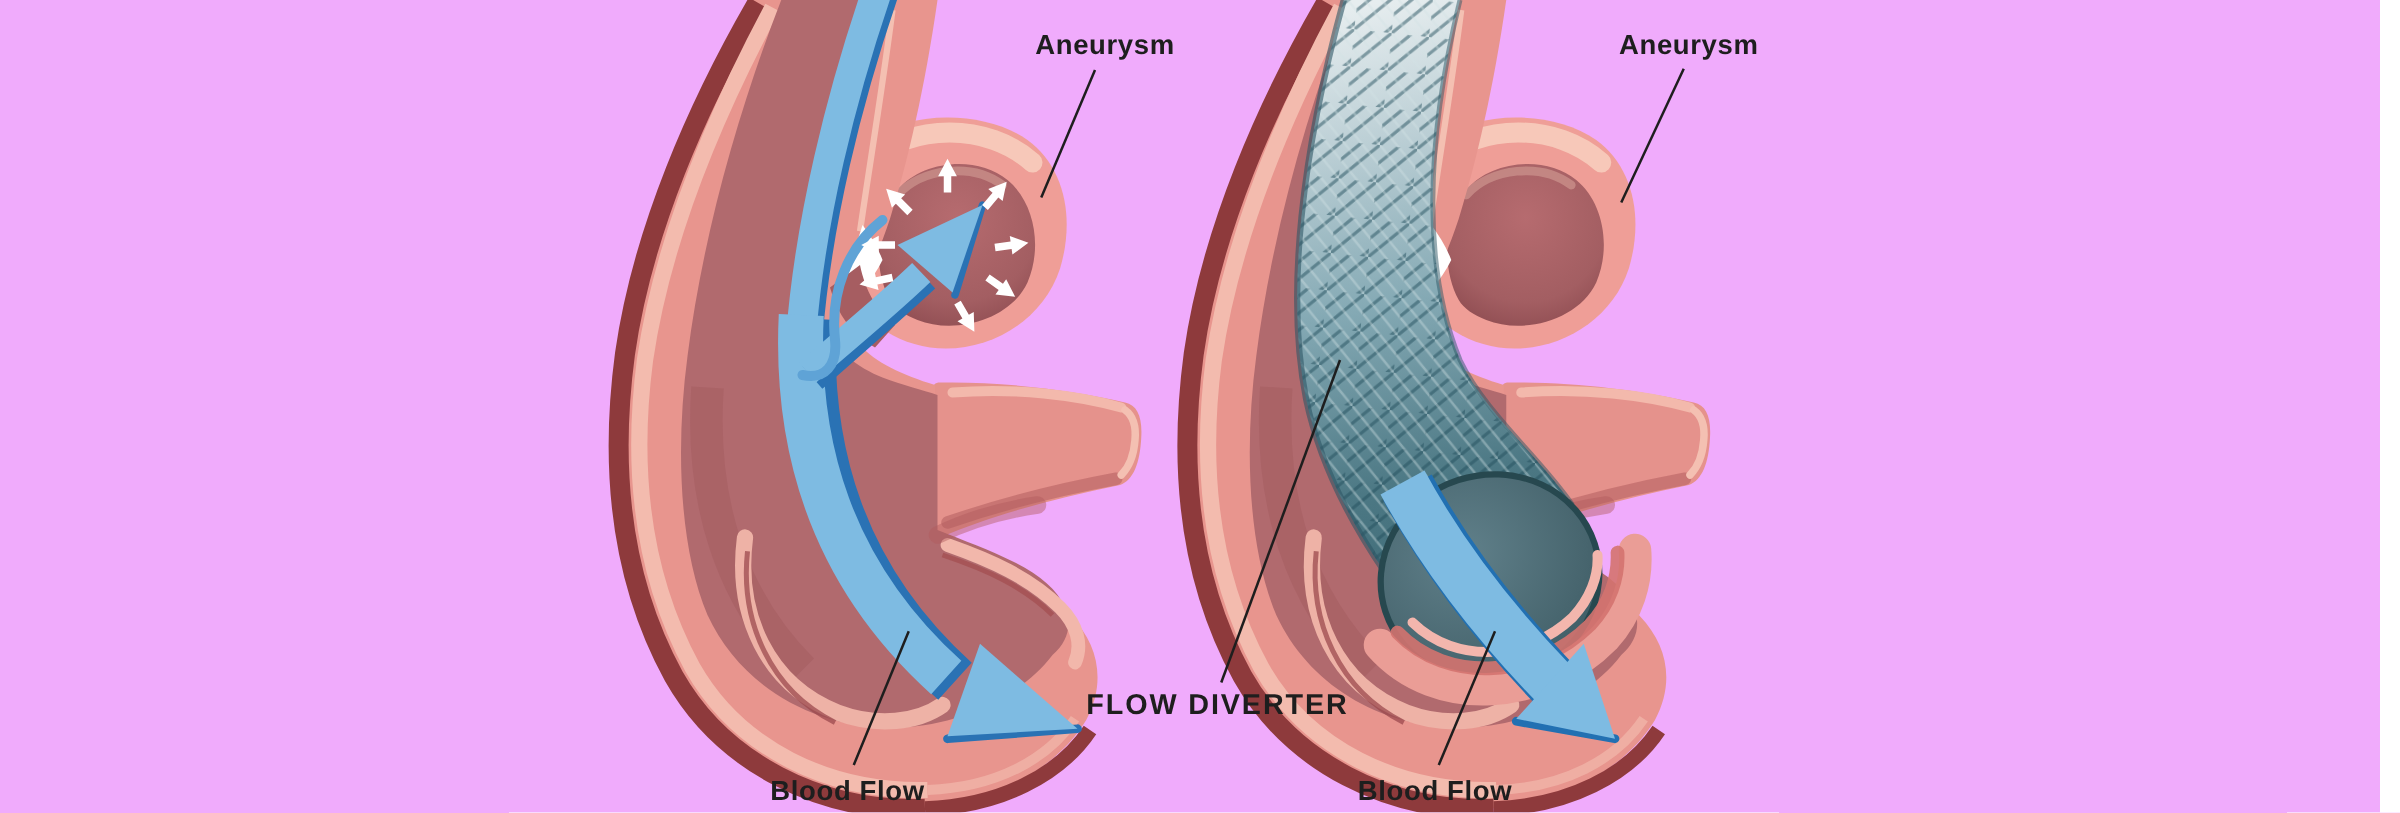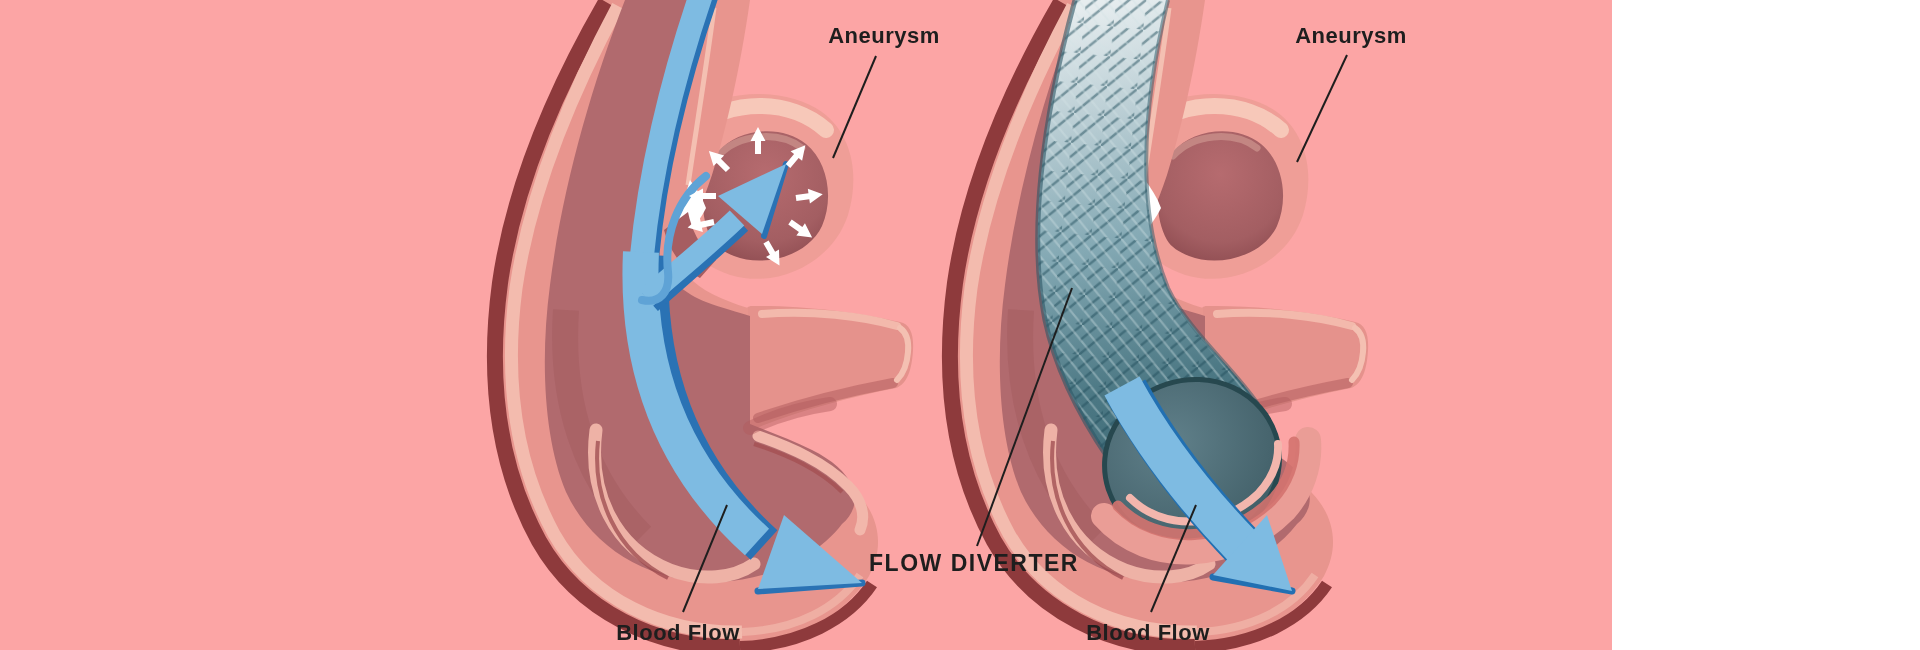--- a/index.html
+++ b/index.html
@@ -1,16 +1,16 @@
 <!DOCTYPE html>
 <html><head>
 <meta charset="utf-8">
 <style>
   html,body{margin:0;padding:0;background:#ffffff;}
-  .stage{position:relative;width:1612px;height:650px;background:#fca5a5;overflow:hidden;
+  .stage{position:relative;width:1904px;height:650px;background:#f0abfc;overflow:hidden;
          font-family:"Liberation Sans", sans-serif;}
   svg{display:block;}
   text.lbl{font-family:"Liberation Sans", sans-serif;font-weight:600;fill:#1e1e1e;}
   text.lbl-md{font-size:22px;letter-spacing:0.5px;}
   text.lbl-caps{font-size:23px;letter-spacing:1.5px;}
 </style>
 </head>
 <body>
 
 <div class="stage">

